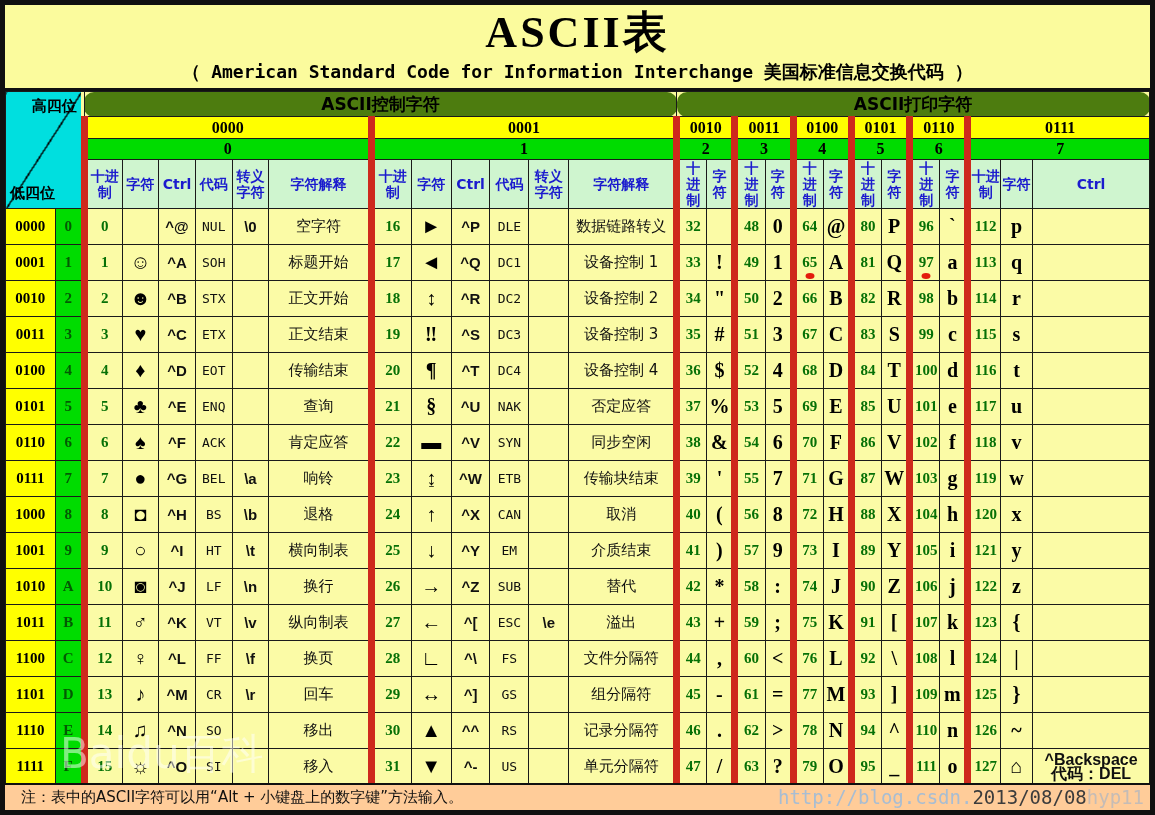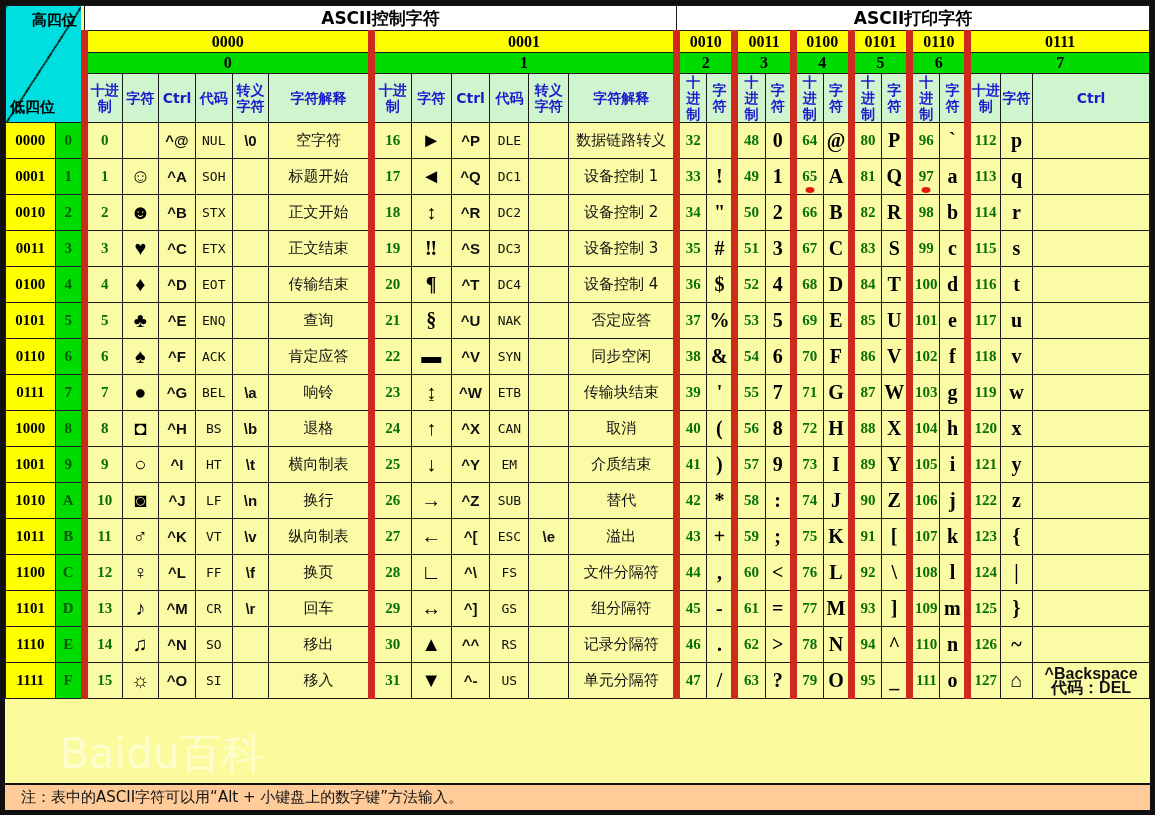--- a/index.html
+++ b/index.html
@@ -13,21 +13,21 @@
          margin-top:2px;color:#000;}
   table{border-collapse:collapse;table-layout:fixed;width:1145px;}
   td{border:1px solid #1a1a1a;text-align:center;vertical-align:middle;padding:0;overflow:hidden;}
   .red-l{border-left:7px solid #CE291D;}
   .corner{background:
       linear-gradient(to bottom right, rgba(0,0,0,0) 49.4%, #000 49.4%, #000 50.6%, rgba(0,0,0,0) 50.6%),
       #00DFDF;
       position:relative;font-weight:bold;font-size:15px;margin-left:20px;}
   .corner .hi{position:absolute;top:5px;right:4px;}
   .corner .lo{position:absolute;bottom:5px;left:4px;}
-  .band{background:#ffffff;font-weight:bold;font-size:17px;height:24px;}
+  .band{background:#4d7c0f;font-weight:bold;font-size:17px;height:24px;border-radius:10px;}
   .binrow td{background:#FFFF00;font-family:"Liberation Serif",serif;font-weight:bold;font-size:16px;height:21px;}
   .digrow td{background:#00DC00;font-family:"Liberation Serif",serif;font-weight:bold;font-size:16px;height:20px;}
   .subrow td{background:#CFF5CF;color:#1B1BCE;font-weight:bold;font-size:14px;height:44px;line-height:16px;}
   tbody td{height:35px;background:#FBFBA6;}
   td.lb{background:#FFFF00;font-family:"Liberation Serif",serif;font-weight:bold;font-size:15px;}
   td.lh{background:#00DC00;color:#035903;font-family:"Liberation Serif",serif;font-weight:bold;font-size:15px;}
   td.dec{color:#067006;font-family:"Liberation Serif",serif;font-weight:bold;font-size:15px;position:relative;}
   td.chr{font-family:"Liberation Serif","DejaVu Sans",serif;font-weight:bold;font-size:20px;color:#000;}
   td.ctl{font-family:"Liberation Sans","DejaVu Sans",sans-serif;font-weight:bold;font-size:15px;color:#101010;}
   td.cod{font-family:"DejaVu Sans Mono","Liberation Mono",monospace;font-size:13px;color:#101010;margin-top:8px;}
@@ -44,20 +44,24 @@
   .wm-right{position:absolute;right:6px;bottom:2px;z-index:6;
             font-family:"DejaVu Sans Mono","Liberation Mono",monospace;font-size:19px;}
   .wm-url{color:rgba(145,185,225,0.8);}
   .wm-date{color:#3C3C3C;}
   .wm-tail{color:rgba(150,175,205,0.55);}
 </style>
 </head>
 <body>
 
 <div class="frame">
+  <div class="titlebar">
+    <div class="title">ASCII表</div>
+    <div class="subtitle">（ American Standard Code for Information Interchange  美国标准信息交换代码 ）</div>
+  </div>
 
   <div id="table-host">
       <table>
         <colgroup>
           <col style="width: 46px;">
           <col style="width: 27px;">
           <col style="width: 35px;">
           <col style="width: 34px;">
           <col style="width: 34px;">
           <col style="width: 34px;">
@@ -608,13 +612,16 @@
         </tbody>
       </table>
     </div>
 
   <div class="wm-baidu">Baidu百科</div>
 
   <div class="footbar">
     <span>注：表中的ASCII字符可以用“Alt + 小键盘上的数字键”方法输入。</span>
   </div>
 
+  <div class="wm-right">
+    <span class="wm-url">http://blog.csdn.</span><span class="wm-date">2013/08/08</span><span class="wm-tail">hyp11</span>
+  </div>
 </div>
 
 </body></html>

